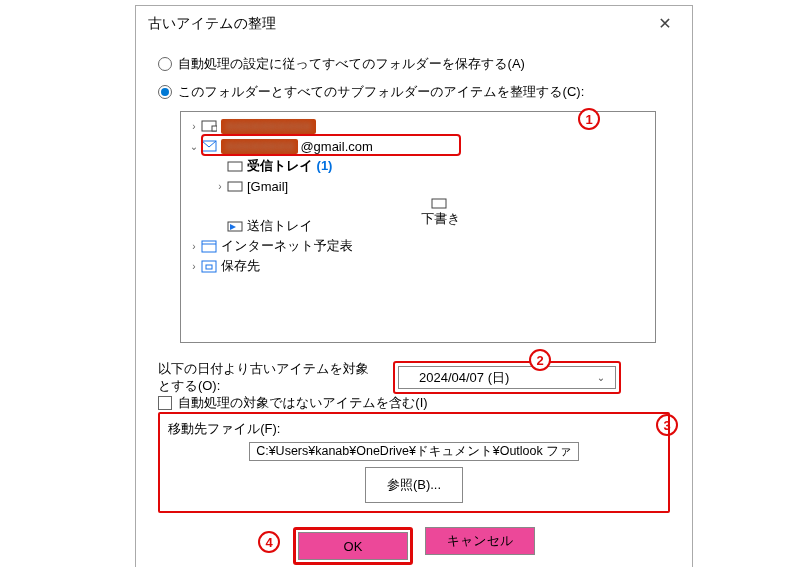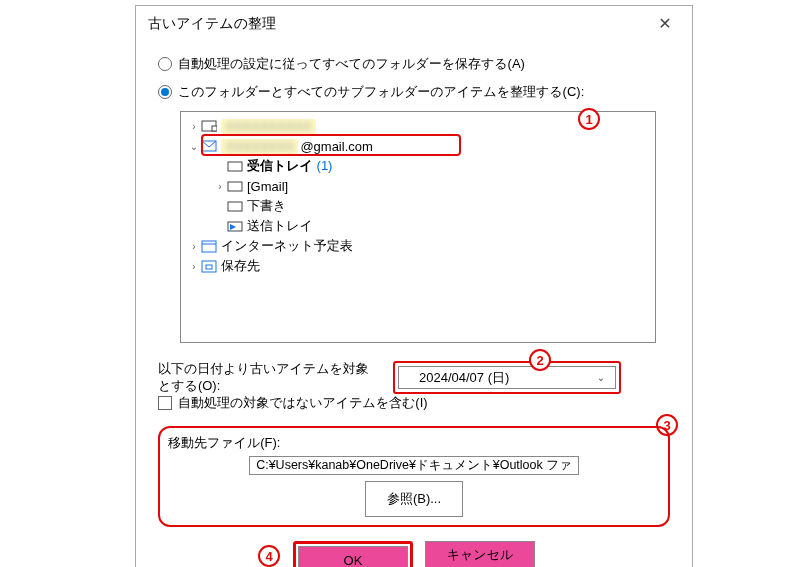--- a/index.html
+++ b/index.html
@@ -94,21 +94,21 @@
       height: 14px;
       margin-right: 4px;
       display: inline-flex;
       align-items: center;
       justify-content: center;
     }
     .ic svg { display:block; }
     .blur {
       color: transparent;
       text-shadow: 0 0 6px #999;
-      background: #fef9c3;
+      background: #c2410c;
       border-radius: 2px;
       padding: 0 4px;
     }
     .blue { color: #0070e0; }
     .callout {
       position: absolute;
       border: 2px solid #e00808;
       border-radius: 4px;
       pointer-events: none;
     }
@@ -162,23 +162,22 @@
       gap: 6px;
       margin-top: 0;
     }
     .chk {
       width: 14px;
       height: 14px;
       border: 1px solid #666;
       background: #fff;
     }
     .file-area {
-      margin-top: 14px;
       border: 2px solid #e00808;
-      border-radius: 12px;
+      border-radius: 2px;
       padding: 6px 8px 8px 8px;
       position: relative;
     }
     .file-row {
       display: flex;
       align-items: center;
       gap: 6px;
       margin-top: 4px;
       flex-direction: column;
     }
@@ -259,21 +258,21 @@
         <span class="ic">
           <svg width="16" height="14">
               <rect x="1" y="2" width="14" height="10" fill="none" stroke="#1a73e8"></rect>
               <path d="M1 2 L8 8 L15 2" fill="none" stroke="#1a73e8"></path>
             </svg>
         </span>
         <span class="blur">XXXXXXXX</span>
         <span style="margin-left:2px;">@gmail.com</span>
       </div>
 
-      <div class="tree-row" style="padding-left:46px;">
+      <div class="tree-row" style="padding-left:46px;font-weight:bold;">
         <span class="ic">
           <svg width="16" height="14">
               <rect x="1" y="3" width="14" height="9" fill="none" stroke="#444"></rect>
             </svg>
         </span>
         <span>
           <b>受信トレイ</b>
           <span class="blue">(1)</span>
         </span>
       </div>
@@ -281,21 +280,21 @@
       <div class="tree-row" style="padding-left:32px;">
         <span class="tw">›</span>
         <span class="ic">
           <svg width="16" height="14">
               <rect x="1" y="3" width="14" height="9" fill="none" stroke="#444"></rect>
             </svg>
         </span>
         <span>[Gmail]</span>
       </div>
 
-      <div class="tree-row" style="padding-left:46px;">
+      <div class="tree-row" style="padding-left:46px;flex-direction:column;">
         <span class="ic">
           <svg width="16" height="14">
               <rect x="1" y="3" width="14" height="9" fill="none" stroke="#444"></rect>
             </svg>
         </span>
         <span>下書き</span>
       </div>
 
       <div class="tree-row" style="padding-left:46px;">
         <span class="ic">

